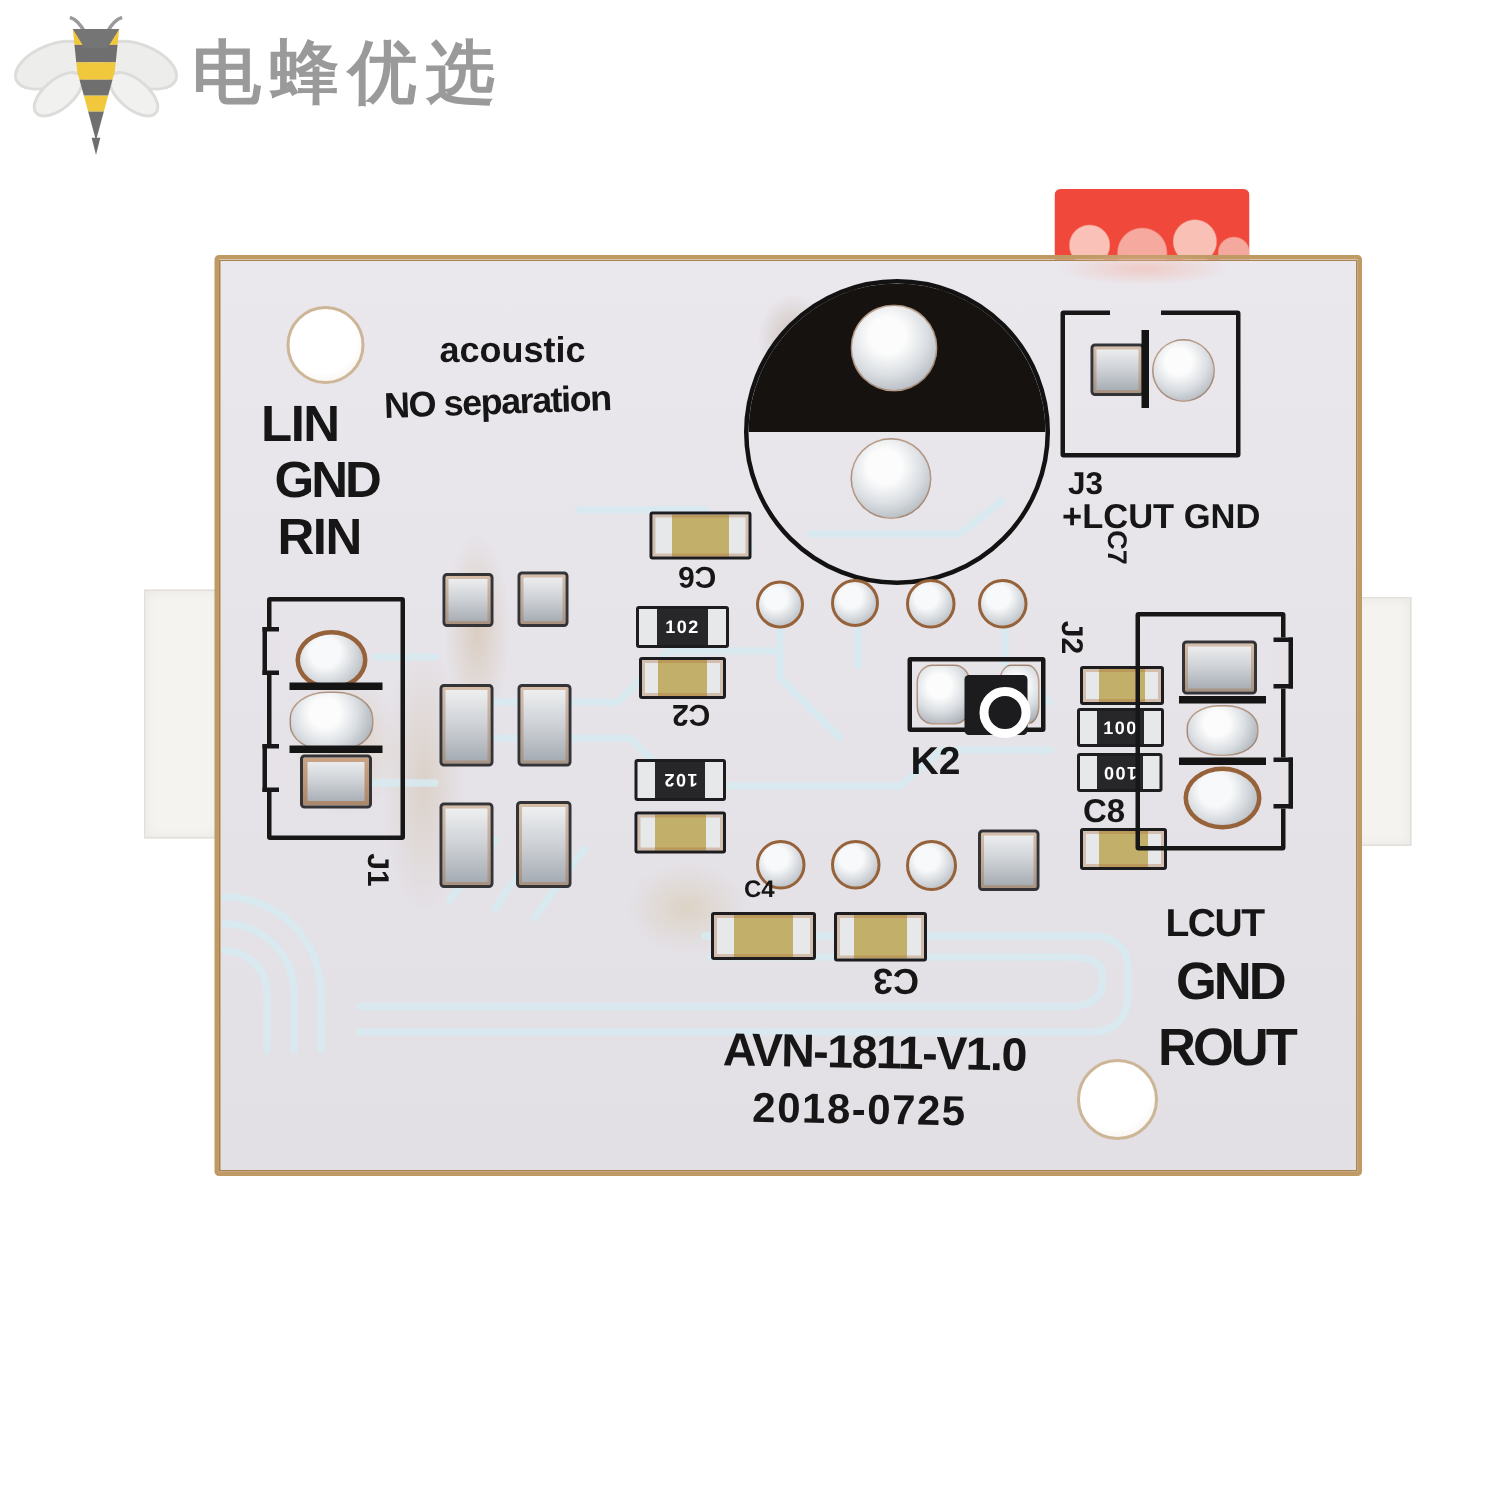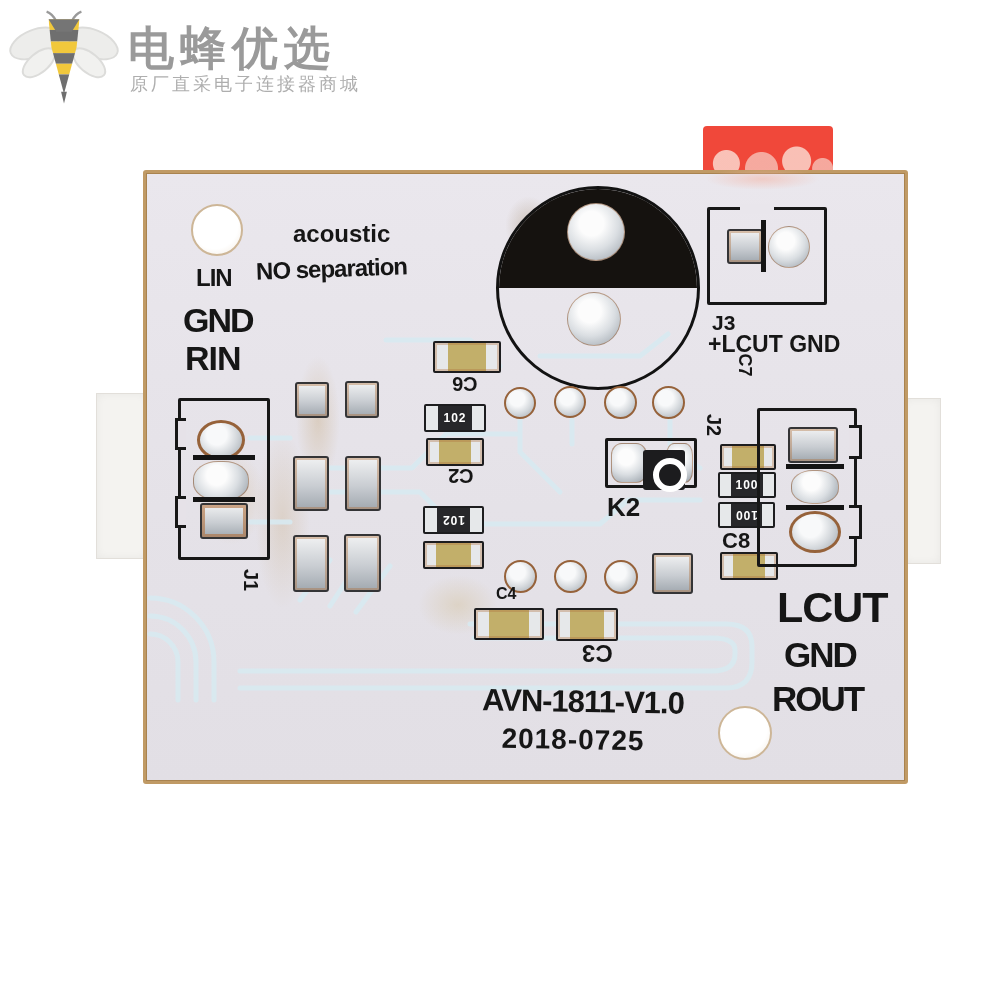--- a/index.html
+++ b/index.html
@@ -66,21 +66,20 @@
       <rect x="40" y="22" width="40" height="12" fill="#6f6f6f"></rect>
       <rect x="40" y="34" width="40" height="12" fill="#f1c83c"></rect>
       <rect x="40" y="46" width="40" height="11" fill="#6f6f6f"></rect>
       <rect x="40" y="57" width="40" height="11" fill="#f1c83c"></rect>
       <rect x="40" y="68" width="40" height="22" fill="#6f6f6f"></rect>
     </g>
     <path d="M44,11 L76,11 L68,24 L52,24 Z" fill="#757575"></path>
     <path d="M57,86 L60,98 L63,86 Z" fill="#6f6f6f"></path>
   </svg>
   <div class="abs brand" style="left:128px;top:18px;">电蜂优选</div>
-  <div class="abs tagline" style="left:130px;top:72px;">原厂直采电子连接器商城</div>
 
   <div class="abs redtab" style="left:703px;top:126px;width:130px;height:50px;"></div>
   <div class="abs tab" style="left:96px;top:393px;width:50px;height:164px;"></div>
   <div class="abs tab" style="left:903px;top:398px;width:36px;height:164px;"></div>
 
   <div class="abs board" style="left:143px;top:170px;width:765px;height:614px;"></div>
 
   <div class="abs stain" style="left:705px;top:168px;width:115px;height:22px;background:radial-gradient(rgba(243,180,165,.55),rgba(0,0,0,0) 70%);"></div>
   <div class="abs stain" style="left:296px;top:355px;width:44px;height:130px;background:radial-gradient(rgba(187,150,90,.28),rgba(0,0,0,0) 70%);"></div>
   <div class="abs stain" style="left:255px;top:430px;width:55px;height:180px;background:radial-gradient(rgba(187,150,90,.22),rgba(0,0,0,0) 70%);"></div>
@@ -125,21 +124,21 @@
   <div class="abs padQ" style="left:727px;top:229px;width:36px;height:35px;"></div>
   <div class="abs blob" style="left:768px;top:226px;width:42px;height:42px;"></div>
   <div class="abs bar" style="left:761px;top:220px;width:5px;height:52px;"></div>
   <div class="abs silk" style="left:712px;top:312px;font-size:21px;">J3</div>
   <div class="abs silk" style="left:708px;top:333px;font-size:23px;">+LCUT GND</div>
   <div class="abs silk rot90" style="left:733px;top:356px;font-size:18px;">C7</div>
 
   <div class="abs silk" style="left:293px;top:222px;font-size:24px;">acoustic</div>
   <div class="abs silk" style="left:256px;top:257px;font-size:24px;letter-spacing:-1px;transform:rotate(-2deg);">NO separation</div>
 
-  <div class="abs silk" style="left:196px;top:266px;font-size:24px;letter-spacing:-1px;">LIN</div>
+  <div class="abs silk" style="left:174px;top:266px;font-size:34px;letter-spacing:-1px;">LIN</div>
   <div class="abs silk" style="left:183px;top:303px;font-size:34px;letter-spacing:-2px;">GND</div>
   <div class="abs silk" style="left:185px;top:341px;font-size:34px;letter-spacing:-1px;">RIN</div>
 
   <div class="abs frame" style="left:178px;top:398px;width:92px;height:162px;"></div>
   <div class="abs" style="left:175px;top:418px;width:8px;height:26px;background:#e6e2e8;border:3px solid #171717;border-right:none;"></div>
   <div class="abs" style="left:175px;top:496px;width:8px;height:26px;background:#e6e2e8;border:3px solid #171717;border-right:none;"></div>
   <div class="abs padR" style="left:197px;top:420px;width:48px;height:40px;border-width:3px;"></div>
   <div class="abs bar" style="left:193px;top:455px;width:62px;height:5px;"></div>
   <div class="abs blob" style="left:193px;top:461px;width:56px;height:40px;border-radius:45%;"></div>
   <div class="abs bar" style="left:193px;top:497px;width:62px;height:5px;"></div>
@@ -195,20 +194,20 @@
   <div class="abs padR" style="left:504px;top:560px;width:33px;height:33px;"></div>
   <div class="abs padR" style="left:554px;top:560px;width:33px;height:33px;"></div>
   <div class="abs padR" style="left:604px;top:560px;width:34px;height:34px;"></div>
   <div class="abs padQ" style="left:652px;top:553px;width:41px;height:41px;"></div>
 
   <div class="abs silk" style="left:496px;top:586px;font-size:16px;">C4</div>
   <div class="abs cap" style="left:474px;top:608px;width:70px;height:32px;"></div>
   <div class="abs cap" style="left:556px;top:608px;width:62px;height:33px;"></div>
   <div class="abs silk rot180" style="left:582px;top:641px;font-size:24px;">C3</div>
 
-  <div class="abs silk" style="left:777px;top:586px;font-size:43px;letter-spacing:-1px;">LCUT</div>
+  <div class="abs silk" style="left:777px;top:602px;font-size:26px;letter-spacing:-1px;">LCUT</div>
   <div class="abs silk" style="left:784px;top:637px;font-size:35px;letter-spacing:-2px;">GND</div>
   <div class="abs silk" style="left:772px;top:681px;font-size:35px;letter-spacing:-2px;">ROUT</div>
 
   <div class="abs silk" style="left:433px;top:686px;width:300px;text-align:center;font-size:31px;letter-spacing:-1px;transform:rotate(1deg);">AVN-1811-V1.0</div>
   <div class="abs silk" style="left:433px;top:726px;width:280px;text-align:center;font-size:28px;letter-spacing:1px;transform:rotate(1deg);">2018-0725</div>
 
 </div>
 
 </body></html>

